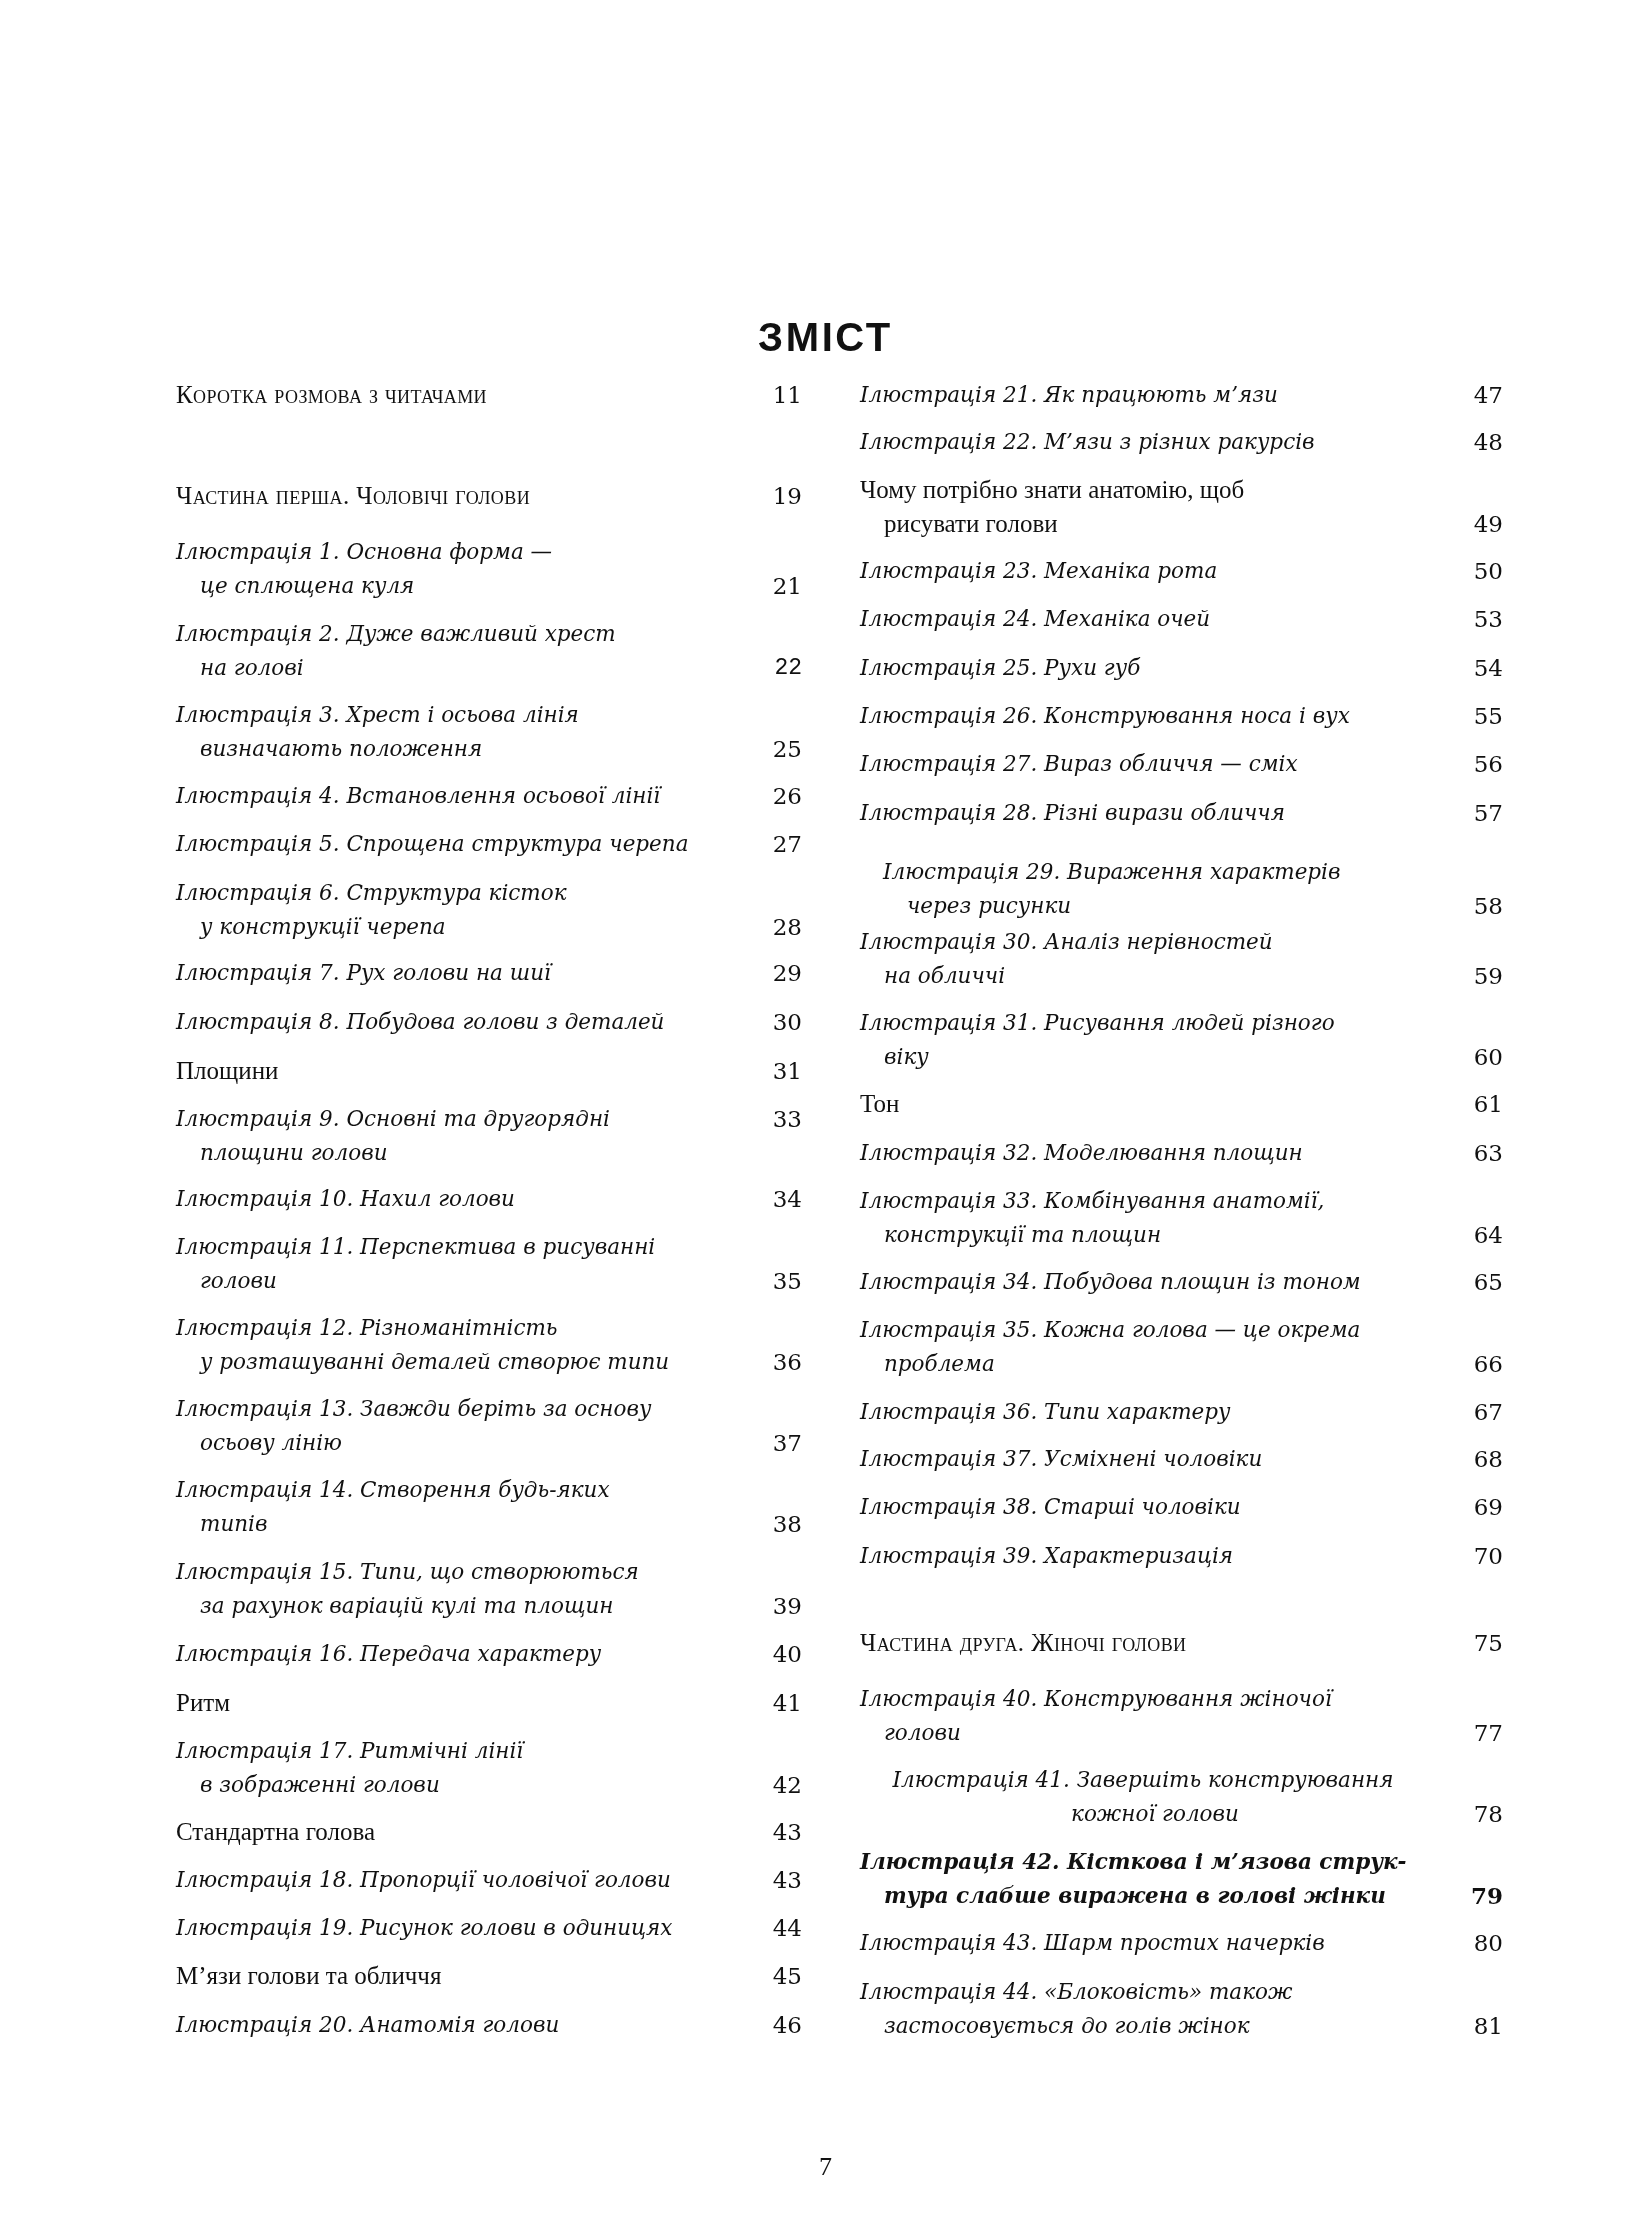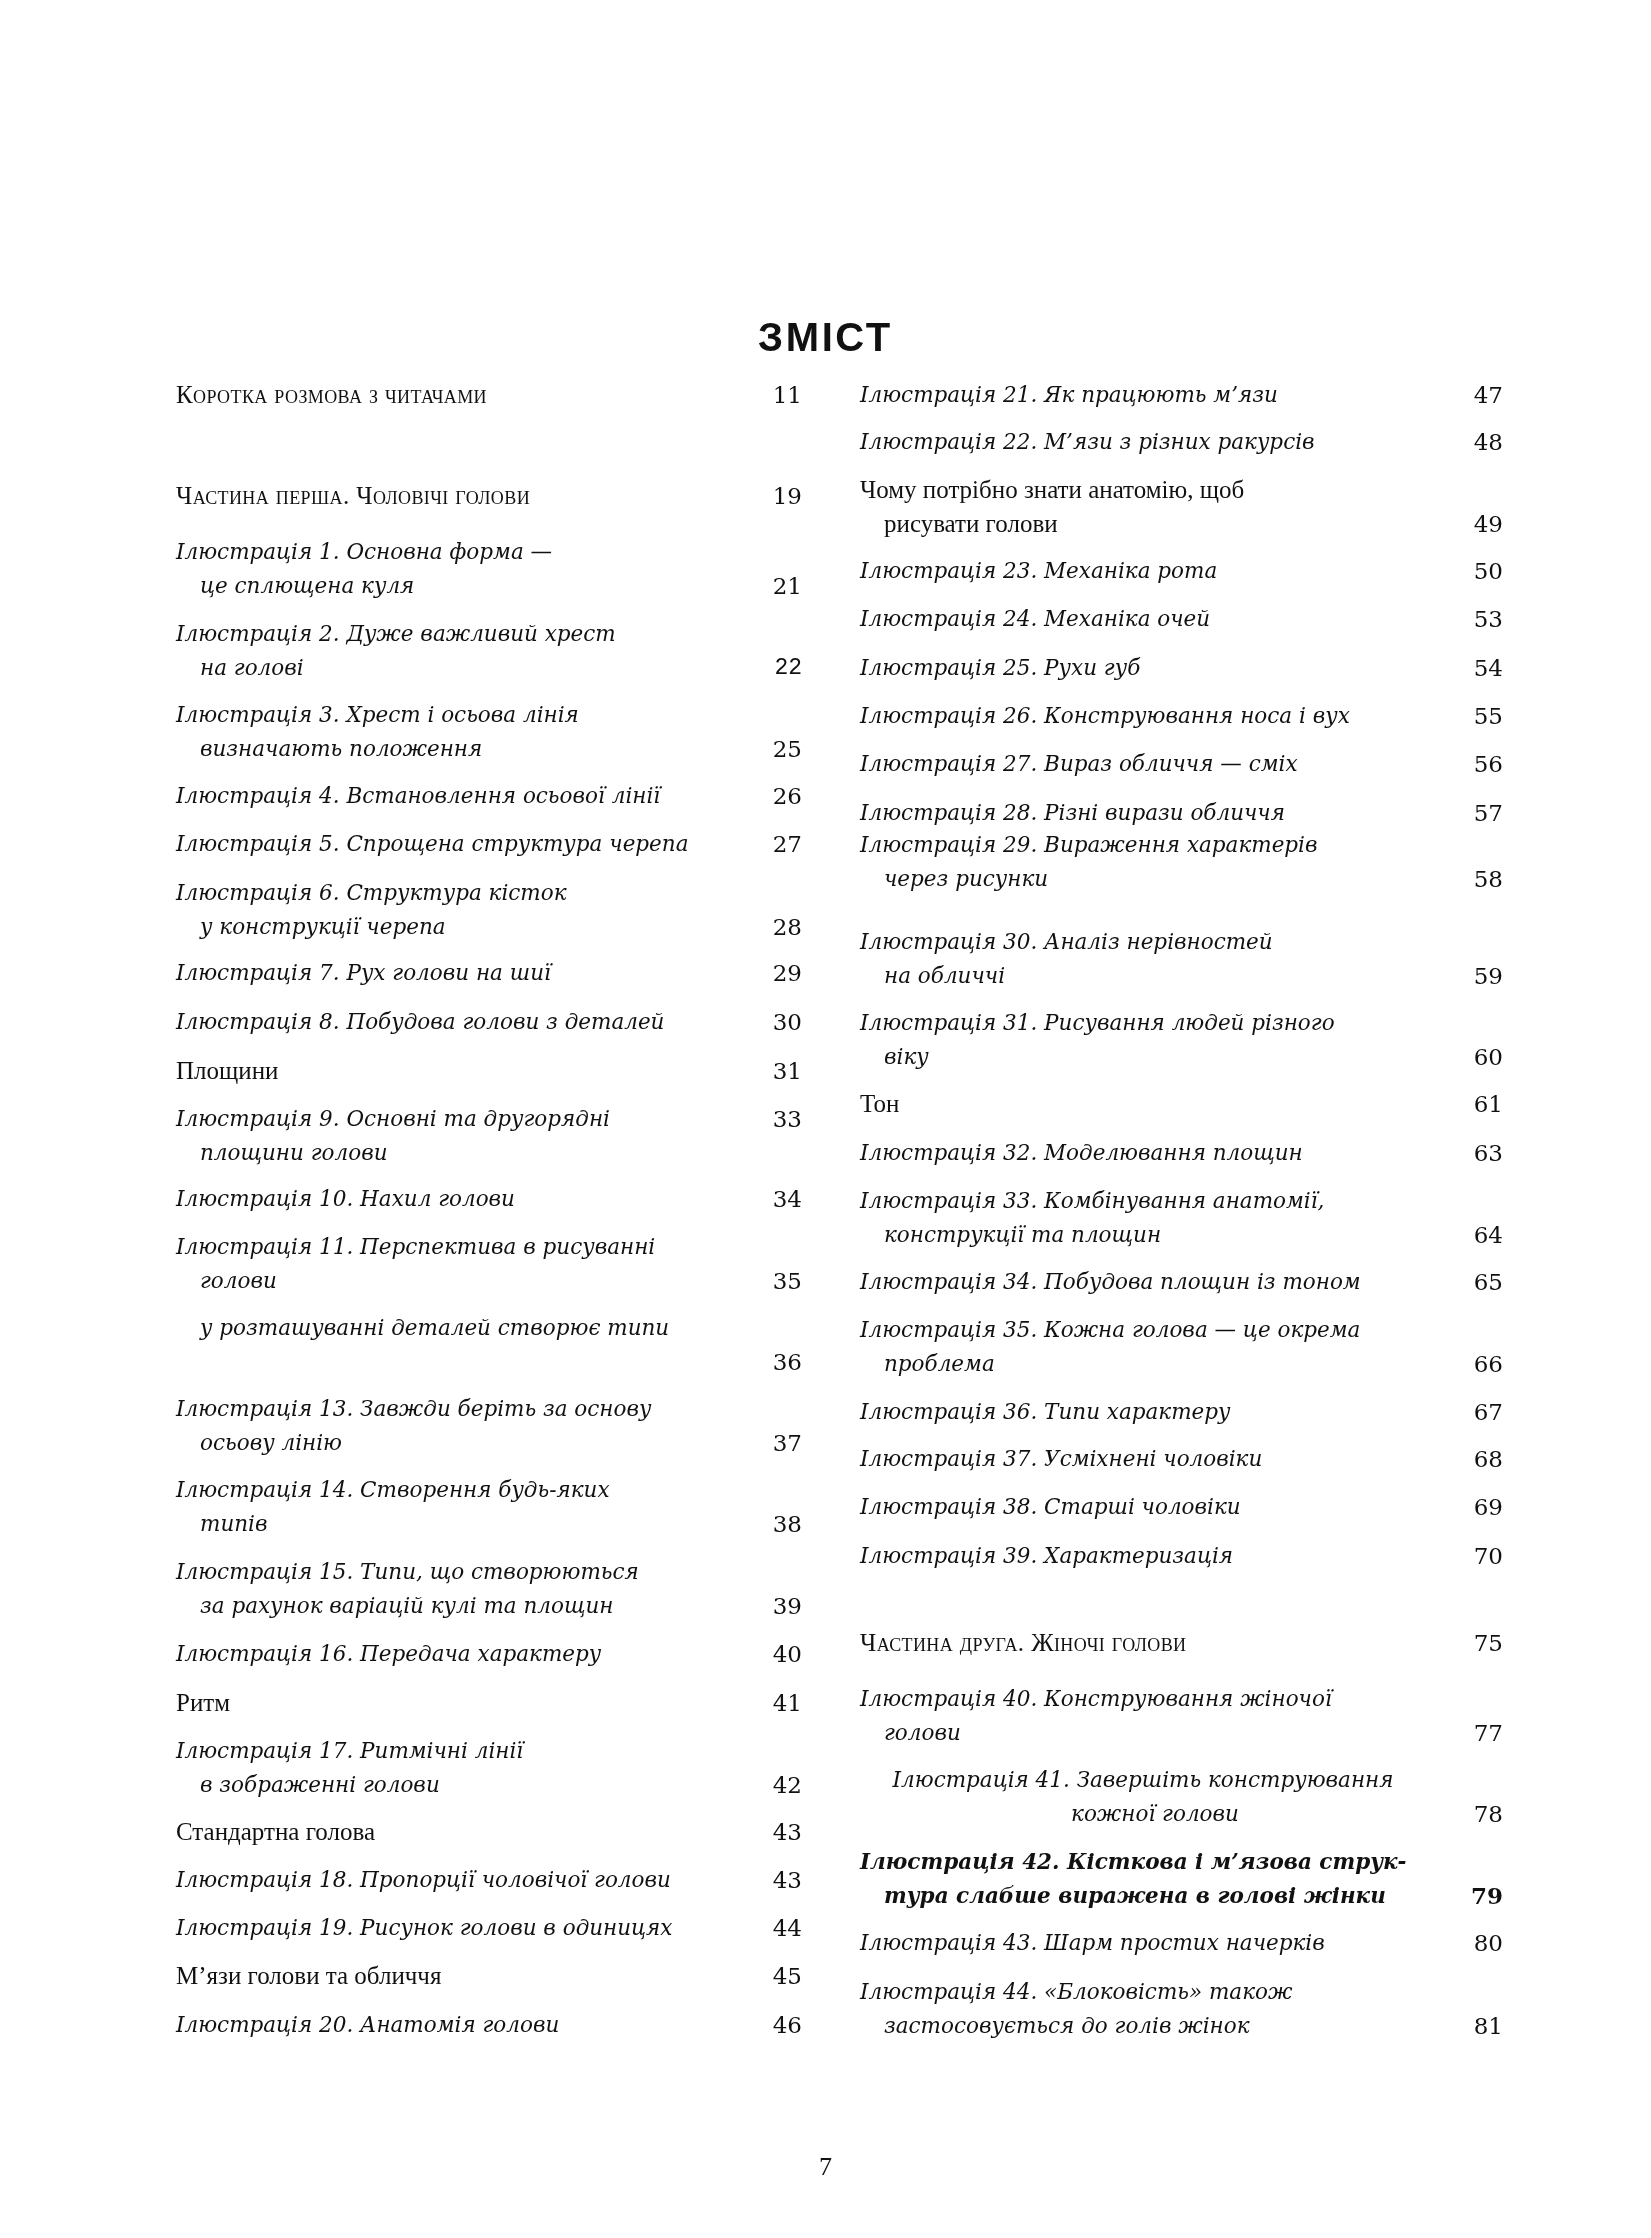--- a/index.html
+++ b/index.html
@@ -179,20 +179,21 @@
     </div>
     <div class="toc-entry kind-illus" style="top: 1230px;">
       <span class="entry-text">
         <span class="line">Ілюстрація 11. Перспектива в рисуванні</span>
         <span class="line cont">голови</span>
       </span>
       <span class="page-num" style="top: 34px;">35</span>
     </div>
     <div class="toc-entry kind-illus" style="top: 1311px;">
       <span class="entry-text">
+        <span class="line">Ілюстрація 12. Різноманітність</span>
         <span class="line cont">у розташуванні деталей створює типи</span>
       </span>
       <span class="page-num" style="top: 34px;">36</span>
     </div>
     <div class="toc-entry kind-illus" style="top: 1392px;">
       <span class="entry-text">
         <span class="line">Ілюстрація 13. Завжди беріть за основу</span>
         <span class="line cont">осьову лінію</span>
       </span>
       <span class="page-num" style="top: 34px;">37</span>
@@ -310,21 +311,21 @@
         <span class="line">Ілюстрація 27. Вираз обличчя — сміх</span>
       </span>
       <span class="page-num" style="top: 0px;">56</span>
     </div>
     <div class="toc-entry kind-illus" style="top: 796px;">
       <span class="entry-text">
         <span class="line">Ілюстрація 28. Різні вирази обличчя</span>
       </span>
       <span class="page-num" style="top: 0px;">57</span>
     </div>
-    <div class="toc-entry kind-illus" style="top: 828px;">
+    <div class="toc-entry kind-illus" style="top: 855px; margin-left: 23px;">
       <span class="entry-text">
         <span class="line">Ілюстрація 29. Вираження характерів</span>
         <span class="line cont">через рисунки</span>
       </span>
       <span class="page-num" style="top: 34px;">58</span>
     </div>
     <div class="toc-entry kind-illus" style="top: 925px;">
       <span class="entry-text">
         <span class="line">Ілюстрація 30. Аналіз нерівностей</span>
         <span class="line cont">на обличчі</span>

